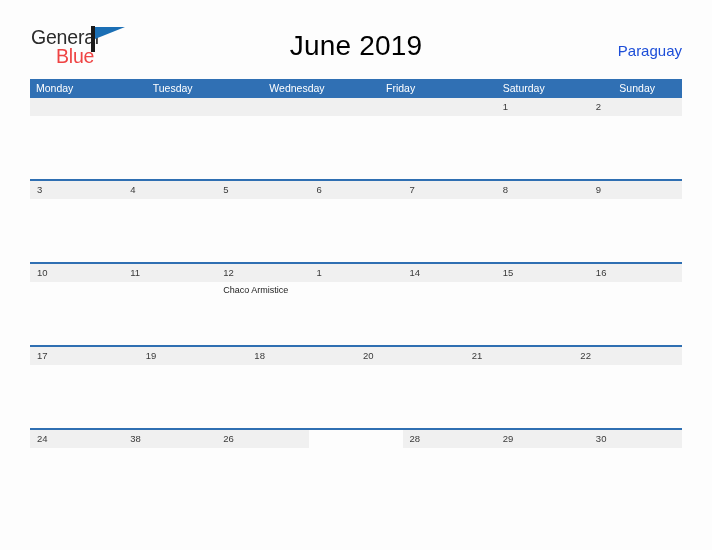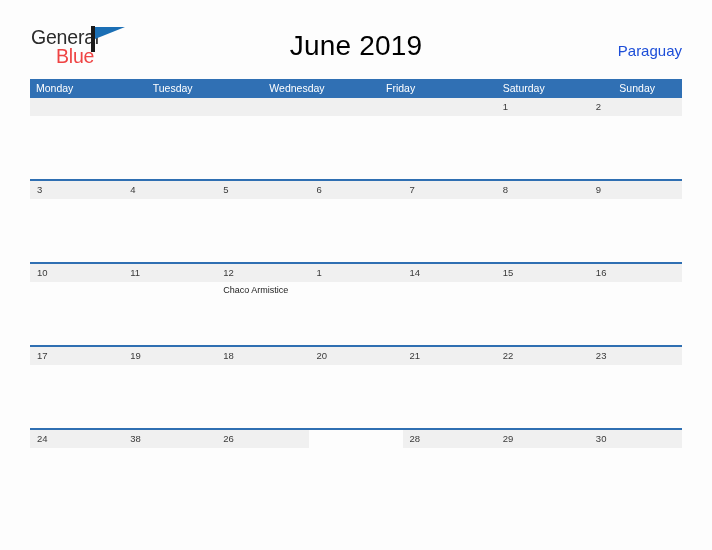--- a/index.html
+++ b/index.html
@@ -302,24 +302,20 @@
           <div class="day-events"></div>
         </div>
         <div class="day-cell">
           <div class="day-band">21</div>
           <div class="day-events"></div>
         </div>
         <div class="day-cell">
           <div class="day-band">22</div>
           <div class="day-events"></div>
         </div>
-        <div class="day-cell">
-          <div class="day-band">23</div>
-          <div class="day-events"></div>
-        </div>
       </div>
       <div class="week-row">
         <div class="day-cell">
           <div class="day-band">24</div>
           <div class="day-events"></div>
         </div>
         <div class="day-cell">
           <div class="day-band">38</div>
           <div class="day-events"></div>
         </div>

